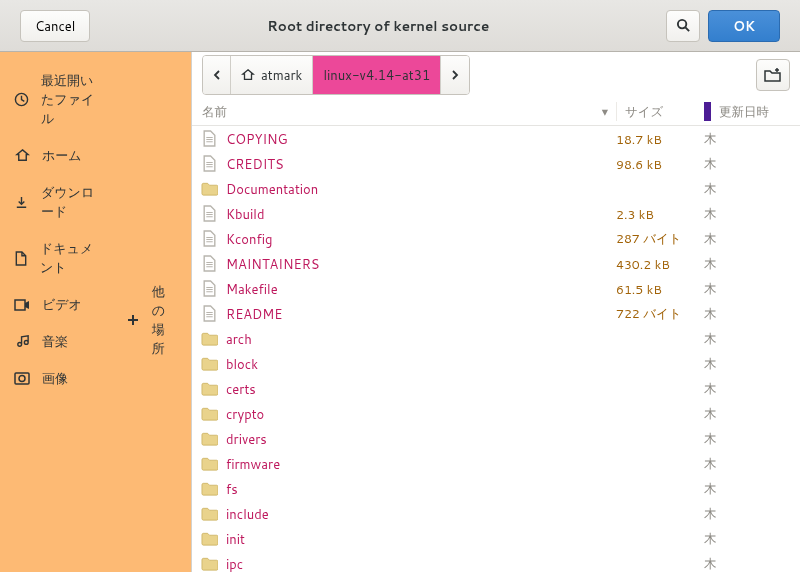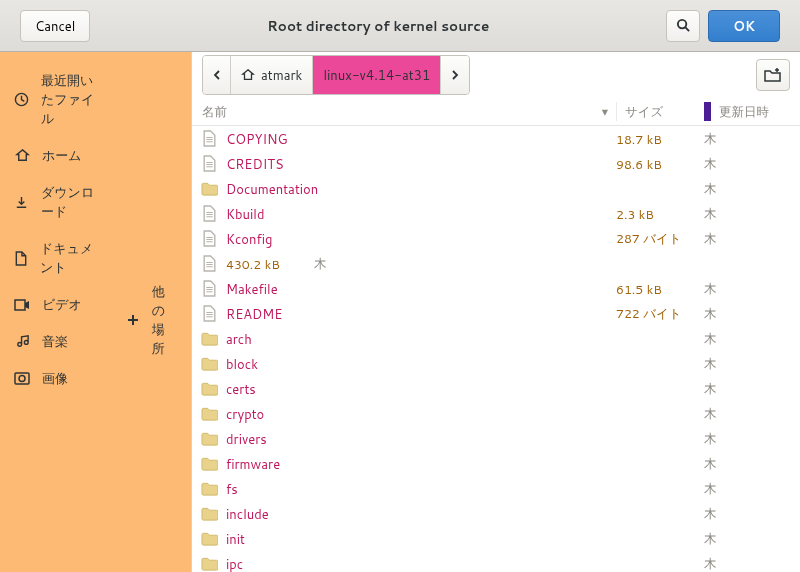--- a/index.html
+++ b/index.html
@@ -240,20 +240,21 @@
           <span class="sz">287 バイト</span>
           <span class="dt">木</span>
         </div>
         <div class="row">
           <span class="ic">
             <svg width="15" height="17" viewBox="0 0 14 16">
               <path d="M2 1h6l4 4v10H2z" fill="none" stroke="#b8b5ae" stroke-width="1.3"></path>
               <path d="M4 7h6M4 9h6M4 11h6" stroke="#b8b5ae" stroke-width="1"></path>
             </svg>
           </span>
+          <span class="nm">MAINTAINERS</span>
           <span class="sz">430.2 kB</span>
           <span class="dt">木</span>
         </div>
         <div class="row">
           <span class="ic">
             <svg width="15" height="17" viewBox="0 0 14 16">
               <path d="M2 1h6l4 4v10H2z" fill="none" stroke="#b8b5ae" stroke-width="1.3"></path>
               <path d="M4 7h6M4 9h6M4 11h6" stroke="#b8b5ae" stroke-width="1"></path>
             </svg>
           </span>

